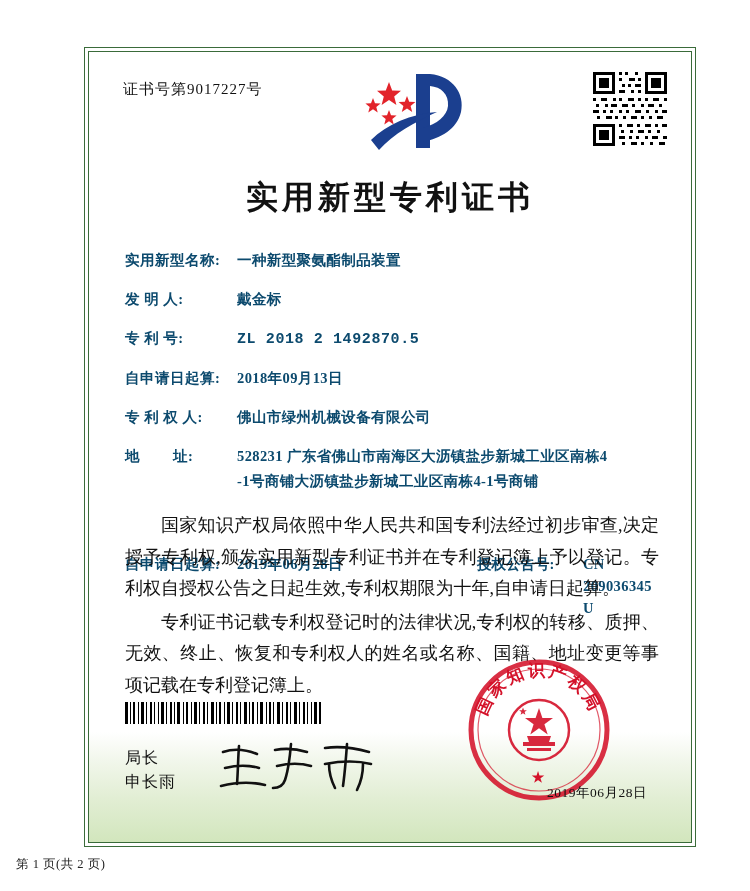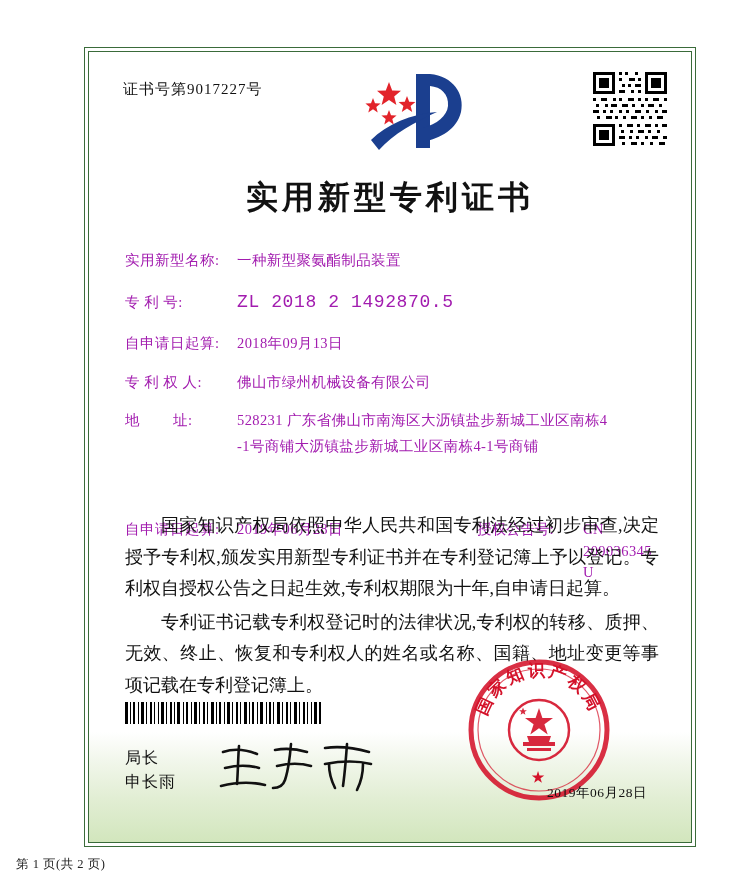--- a/index.html
+++ b/index.html
@@ -87,40 +87,41 @@
     color: #111;
   }
 
   .fields {
     position: absolute;
     left: 40px;
     top: 202px;
     right: 36px;
     font-size: 14.5px;
     line-height: 1.5;
-    color: #a21caf;
+    color: #0c4a6e;
+    font-weight: bold;
   }
   .field-row {
     display: flex;
     align-items: baseline;
     margin-bottom: 17px;
   }
   .field-label {
     width: 112px;
     flex: 0 0 112px;
     white-space: pre;
     letter-spacing: 0.5px;
   }
   .field-value {
     flex: 1 1 auto;
     letter-spacing: 0.4px;
   }
   .field-value.mono {
     font-family: "Liberation Mono", "DejaVu Sans Mono", monospace;
-    font-size: 18px;
+    font-size: 15px;
     letter-spacing: 0.6px;
   }
   .addr-second {
     margin-top: 3px;
     margin-left: 112px;
     letter-spacing: 0.4px;
   }
   .two-col {
     display: flex;
     align-items: baseline;
@@ -311,20 +312,24 @@
     </div>
 
     <div class="title">实用新型专利证书</div>
 
     <div class="fields">
       <div class="field-row">
         <div class="field-label">实用新型名称:</div>
         <div class="field-value">一种新型聚氨酯制品装置</div>
       </div>
       <div class="field-row">
+        <div class="field-label">发 明 人:</div>
+        <div class="field-value">戴金标</div>
+      </div>
+      <div class="field-row">
         <div class="field-label">专 利 号:</div>
         <div class="field-value mono">ZL 2018 2 1492870.5</div>
       </div>
       <div class="field-row">
         <div class="field-label">自申请日起算:</div>
         <div class="field-value">2018年09月13日</div>
       </div>
       <div class="field-row">
         <div class="field-label">专 利 权 人:</div>
         <div class="field-value">佛山市绿州机械设备有限公司</div>

